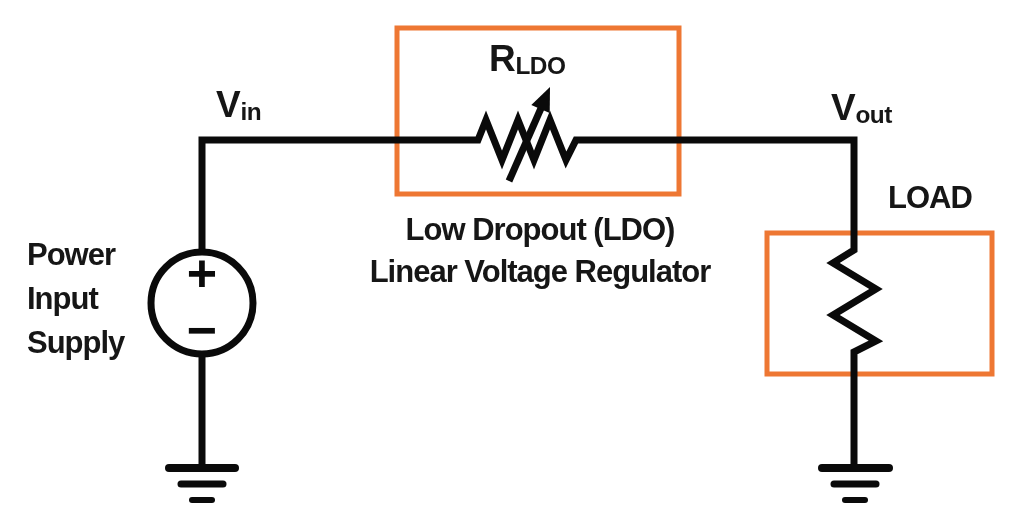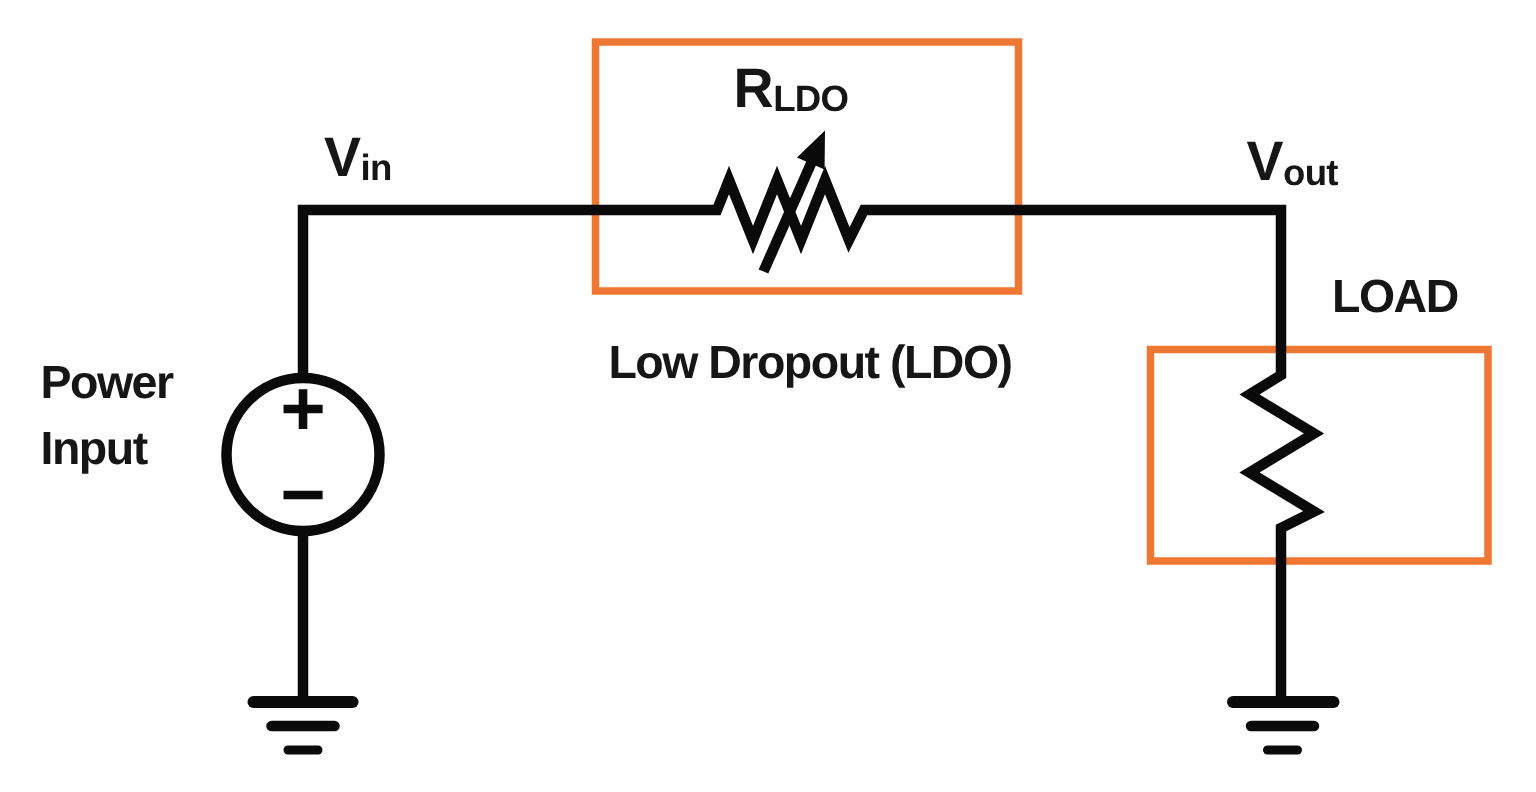--- a/index.html
+++ b/index.html
@@ -14,21 +14,21 @@
   .gnd   { fill:none; stroke:var(--wire,#000); stroke-linecap:round; }
   .ahead { fill:var(--wire,#000); stroke:none; }
   .label {
     position:absolute; font-weight:700; color:var(--text,#111);
     white-space:nowrap; line-height:1; letter-spacing:-0.3px;
   }
   .node    { font-size:37px; }
   .caption { font-size:31px; letter-spacing:-1px; }
   .label sub { font-size:0.66em; vertical-align:baseline; position:relative; top:0.12em; letter-spacing:-0.5px; }
   .multiline { line-height:44px; }
-  .ldo-caption { left:330px; top:209px; width:420px; text-align:center; line-height:42px;margin-top:12px; }
+  .ldo-caption { left:330px; top:209px; width:420px; text-align:center; line-height:42px; }
   .pol { position:absolute; font-size:52px; font-weight:700; color:var(--wire,#000); transform:translate(-50%,-50%); line-height:1; }
 </style>
 </head>
 <body>
 
 <div class="stage">
 
   <svg width="1024" height="528" viewBox="0 0 1024 528">
 
     <rect class="obox" x="397" y="28" width="282" height="166"></rect>
@@ -60,21 +60,23 @@
   <div class="label node" style="left:791px; top:89px;margin-left:40px;"><span>V</span><sub>out</sub></div>
 
   <div class="label node" style="left:489px; top:40px;"><span>R</span><sub>LDO</sub></div>
 
 
   <div class="label caption" style="left:888px; top:182px;">LOAD</div>
 
   <div class="label caption multiline" style="left:27px; top:233px;">
     <div>Power</div>
     <div>Input</div>
+    <div>Supply</div>
   </div>
 
   <div class="label caption ldo-caption">
     <div>Low Dropout (LDO)</div>
+    <div>Linear Voltage Regulator</div>
   </div>
 
   <span class="pol" style="left:202px; top:273px;">+</span>
   <span class="pol" style="left:202px; top:330px;">−</span>
 </div>
 
 </body></html>

